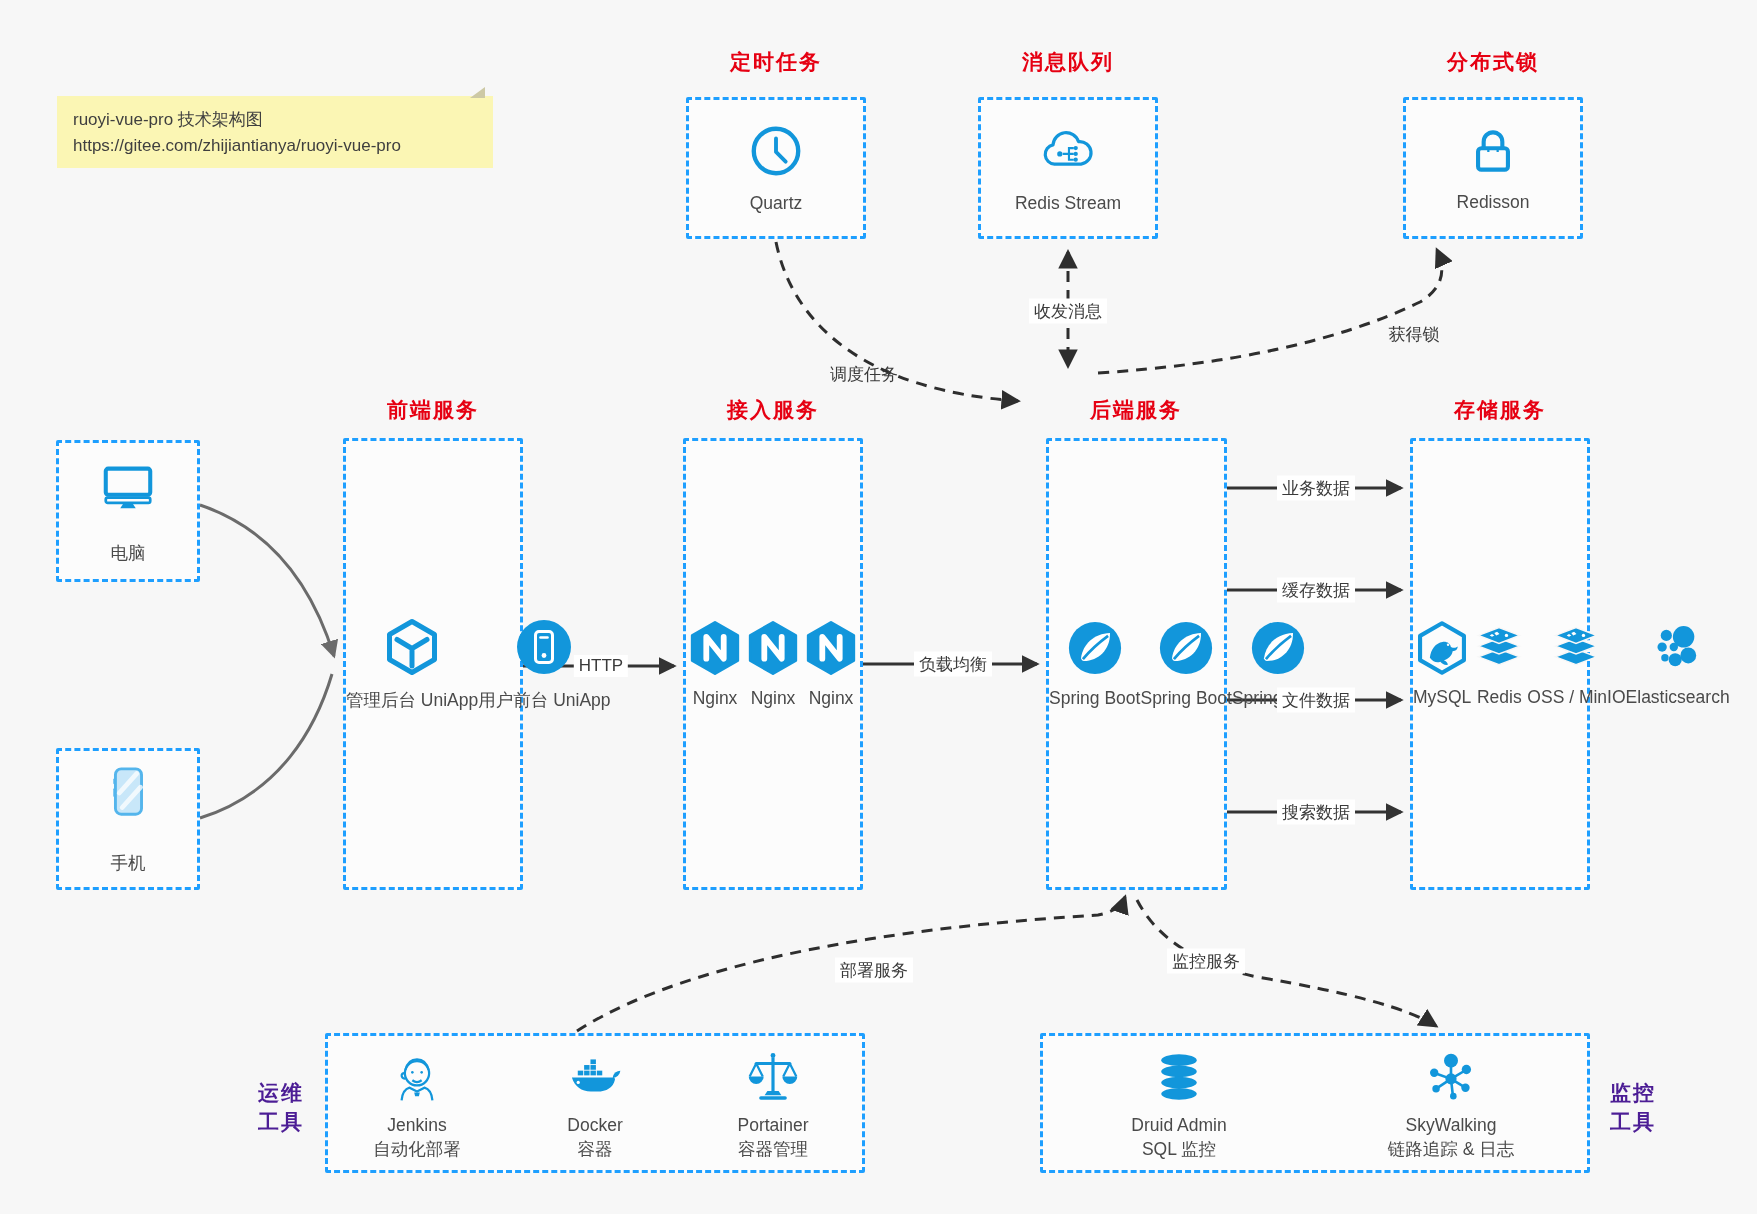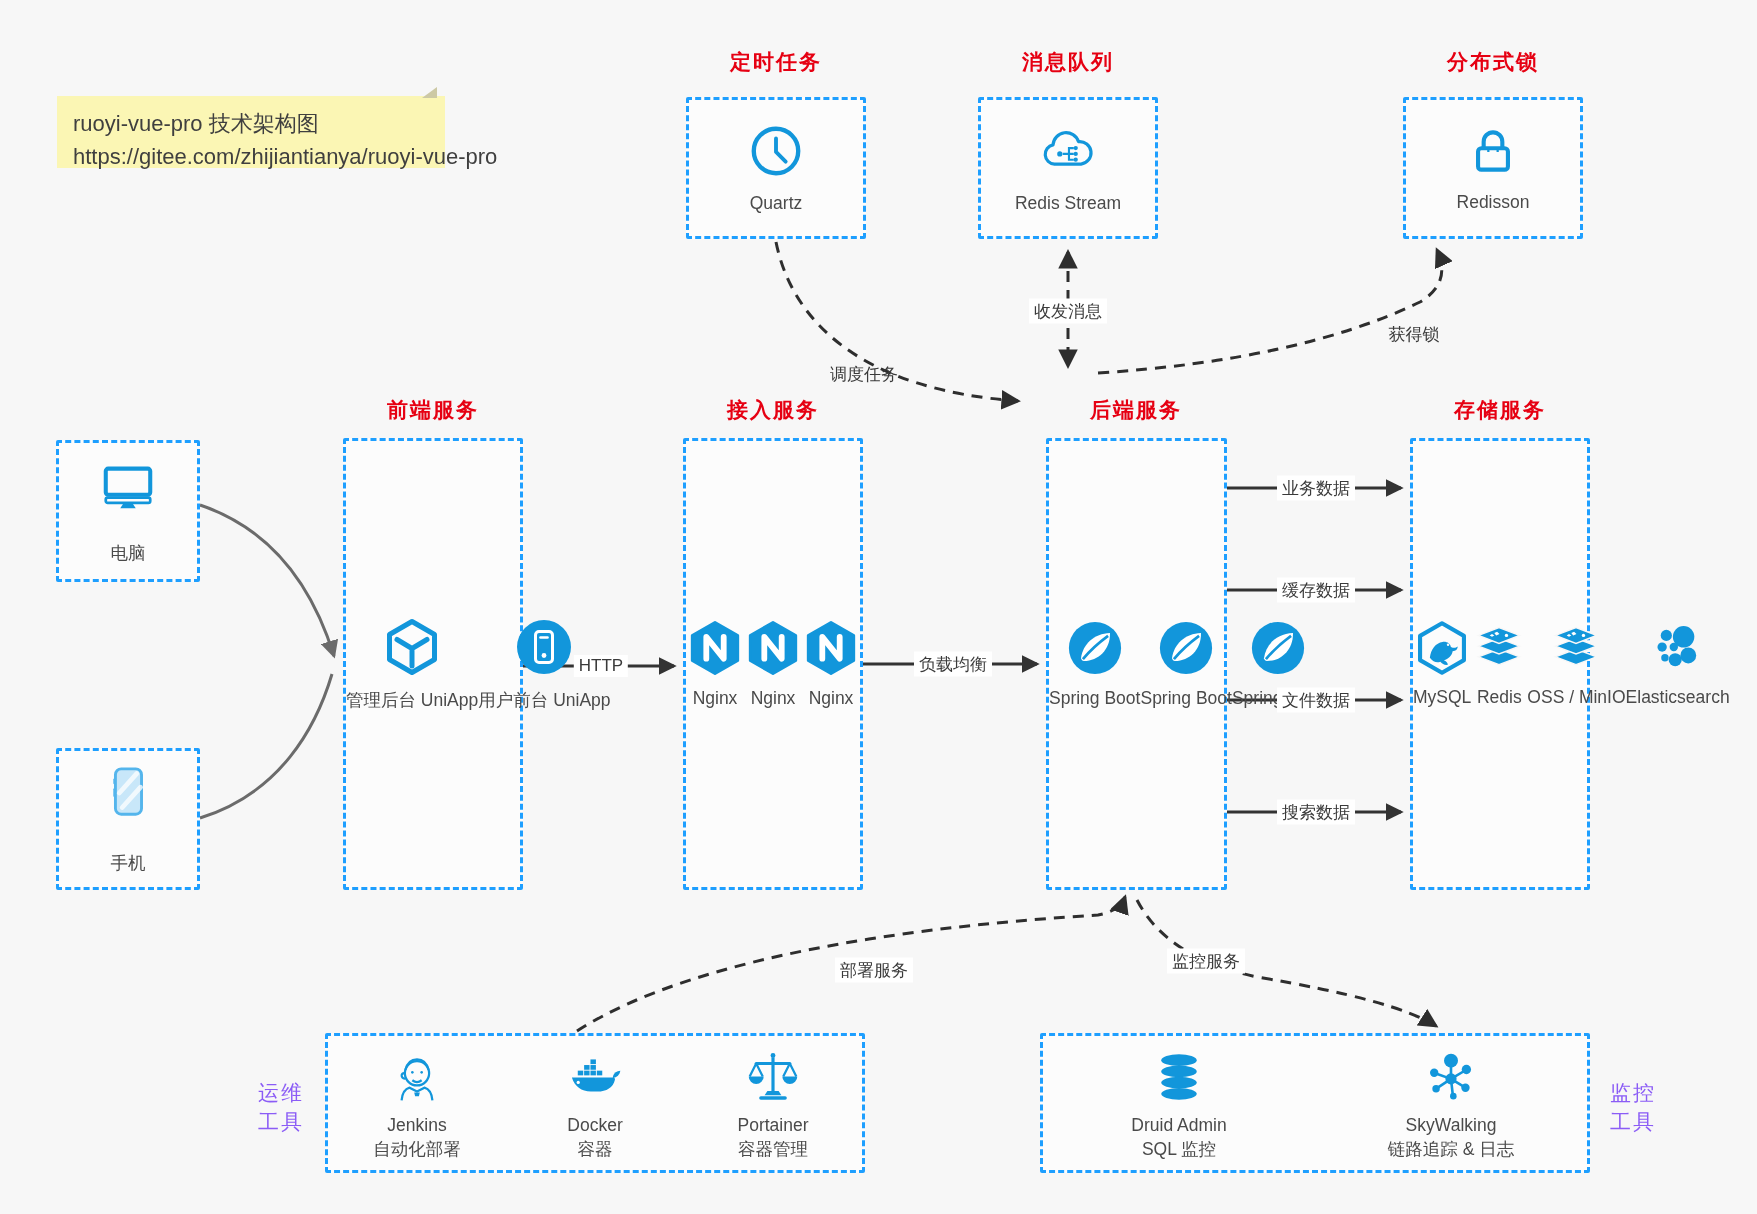--- a/index.html
+++ b/index.html
@@ -12,24 +12,24 @@
   .col{display:flex;flex-direction:row;justify-content:space-around;align-items:center;padding:4px 0}
   .row{display:flex;flex-direction:row;justify-content:space-around;align-items:flex-start;padding-top:13px}
   .gtitle{position:absolute;transform:translateX(-50%);color:#e60012;font-weight:bold;font-size:21px;
           letter-spacing:2px;white-space:nowrap;z-index:2}
   .item{display:flex;flex-direction:column;align-items:center}
   .lbl{margin-top:7px;font-size:17.5px;color:#4a4a4a;white-space:nowrap;text-align:right}
   .hitem{display:flex;flex-direction:column;align-items:center;width:172px}
   .hname{margin-top:5px;font-size:17.5px;color:#4a4a4a;line-height:1.35;text-align:center;white-space:nowrap}
   .elabel{position:absolute;transform:translate(-50%,-50%);background:#ffffff;padding:1px 5px;
           font-size:17px;color:#3a3a3a;white-space:nowrap;z-index:3}
-  .slabel{position:absolute;transform:translateX(-50%);color:#8b5cf6;font-weight:normal;font-size:21px;
+  .slabel{position:absolute;transform:translateX(-50%);color:#4c1d95;font-weight:bold;font-size:21px;
           line-height:1.4;text-align:left;white-space:nowrap;letter-spacing:2px;z-index:2}
-  #note{position:absolute;left:57px;top:96px;width:388px;height:72px;background:#FBF6B4;
-        padding:11px 16px;font-size:22px;color:#3f3f3f;line-height:1.5;z-index:2;white-space:nowrap}
+  #note{position:absolute;left:57px;top:96px;width:436px;height:72px;background:#FBF6B4;
+        padding:11px 16px;font-size:17px;color:#3f3f3f;line-height:1.5;z-index:2;white-space:nowrap}
   #note:after{content:"";position:absolute;top:-9px;right:8px;width:0;height:0;
         border-bottom:11px solid #cdc9a5;border-left:15px solid transparent}
 </style>
 </head>
 <body>
 
 <svg width="0" height="0" style="position:absolute" aria-hidden="true">
 <defs>
 <symbol id="ic-clock" viewBox="0 0 60 60">
   <circle cx="30" cy="30" r="23" fill="none" stroke="#1296db" stroke-width="4.5"></circle>

